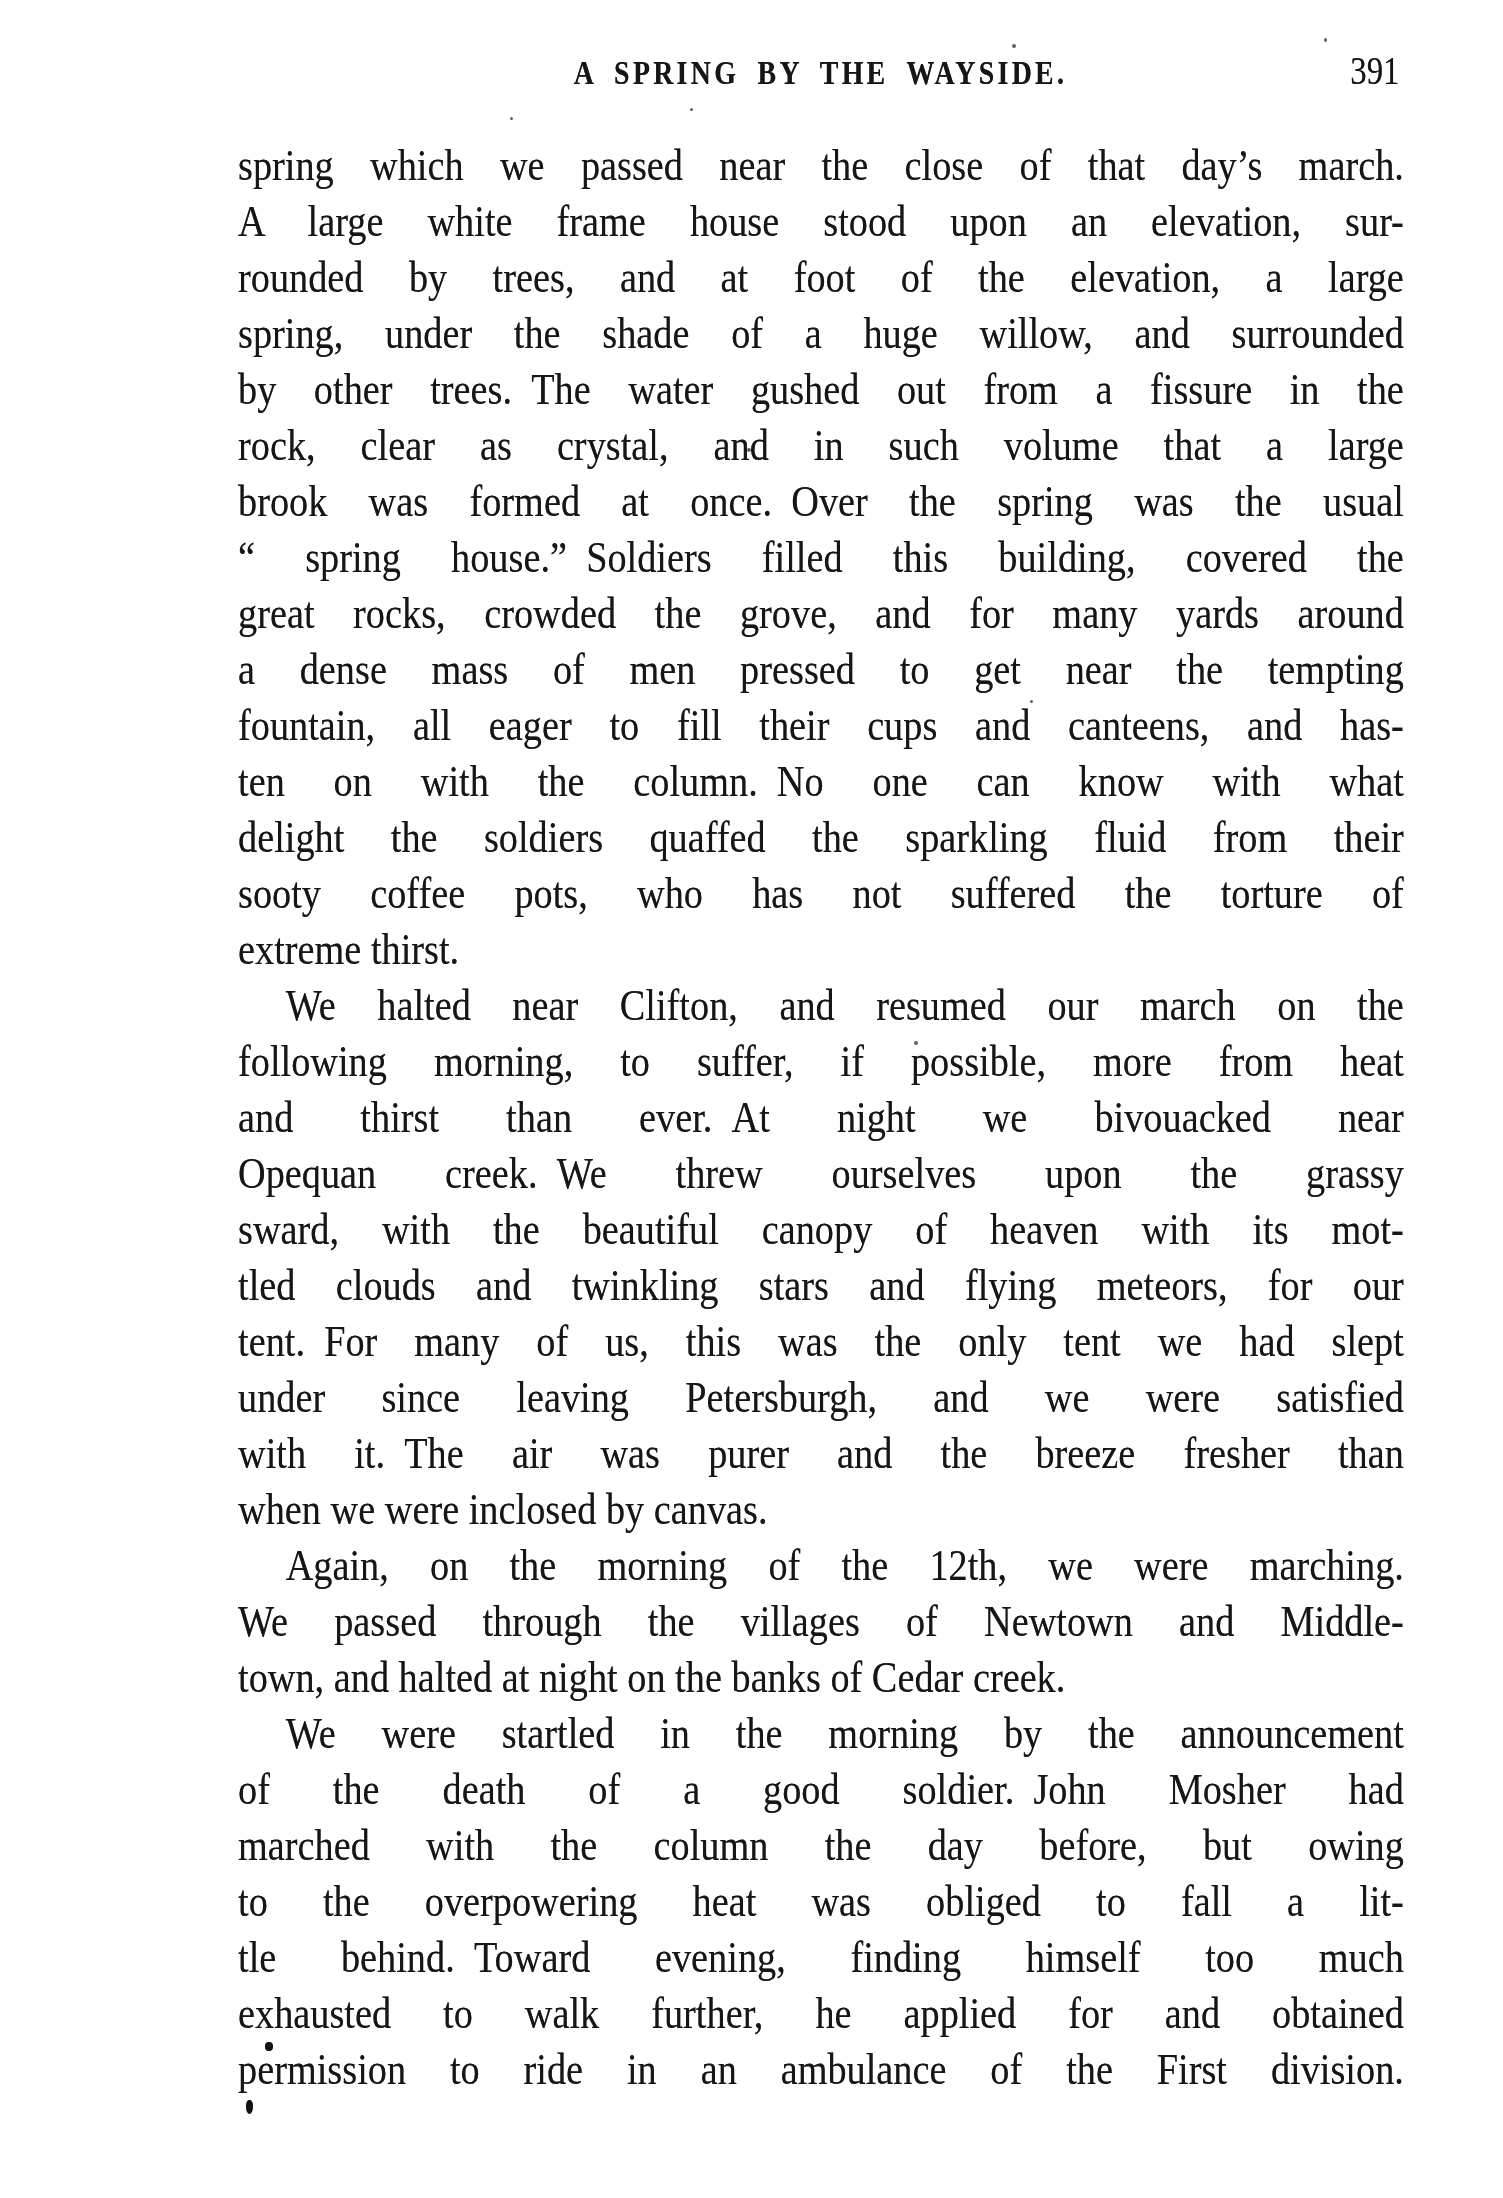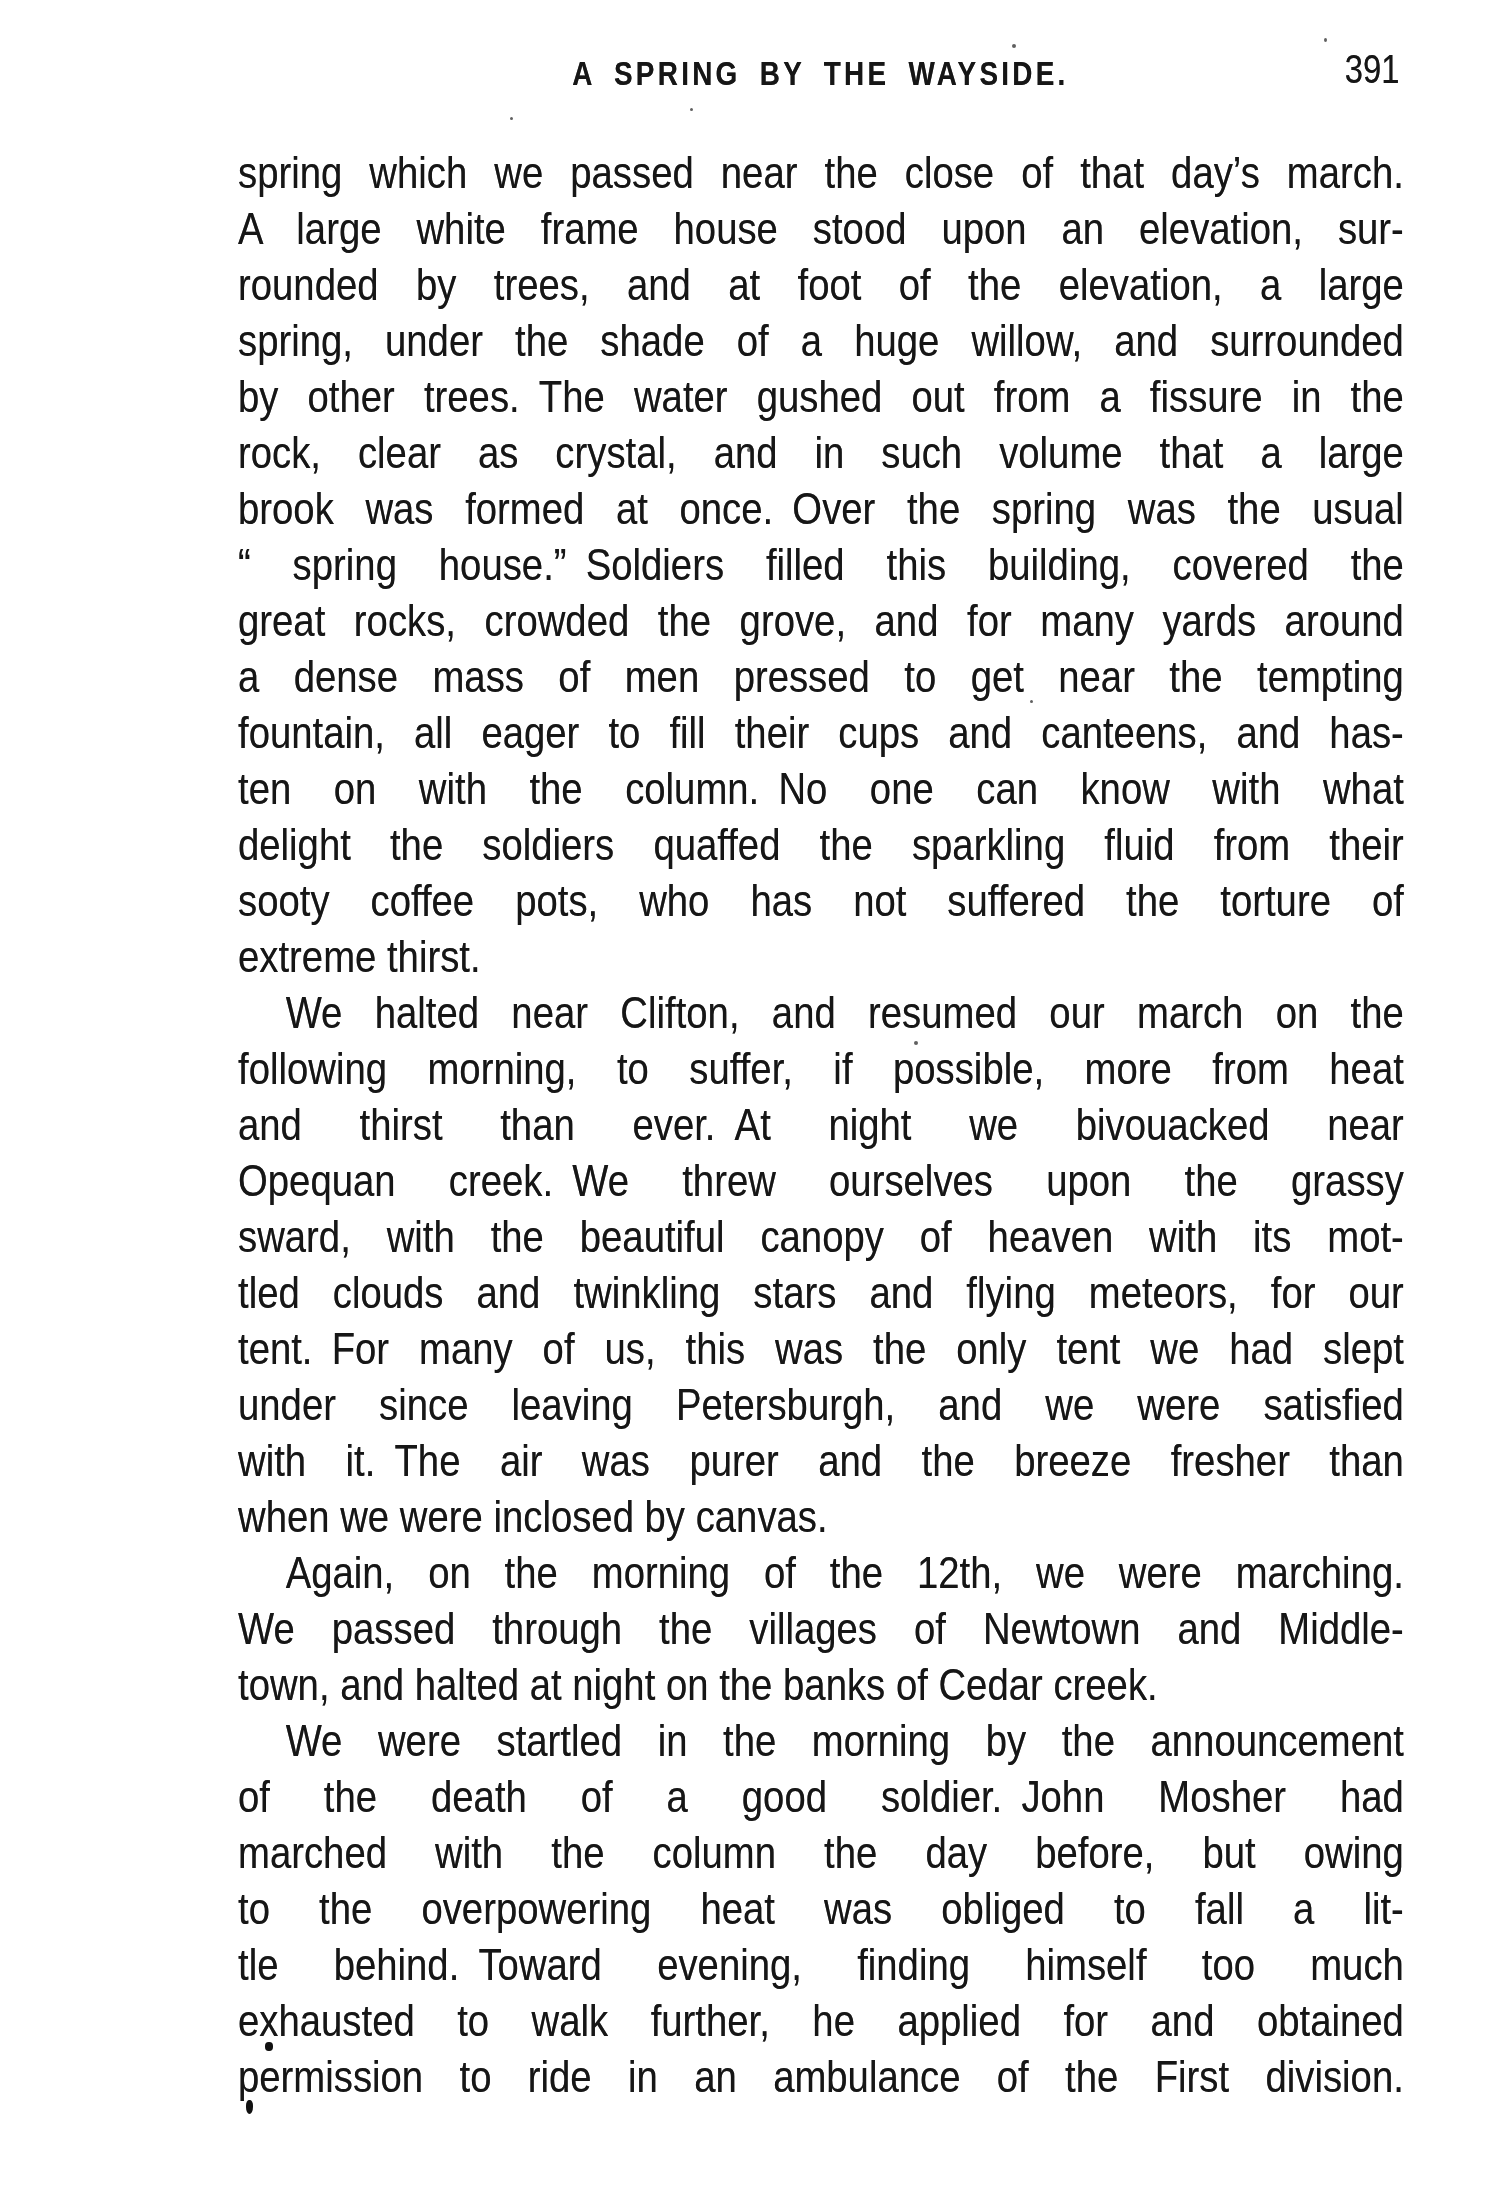--- a/index.html
+++ b/index.html
@@ -2,21 +2,21 @@
 <html><head>
 <meta charset="utf-8">
 <style>
   html, body { margin: 0; padding: 0; background: #e8e8e8; }
   .page {
     position: relative;
     width: 1503px;
     height: 2198px;
     background: #ffffff;
     overflow: hidden;
-    font-family: Liberation Sans, sans-serif;
+    font-family: Liberation Serif, serif;
     color: #161616;
   }
   
   .header-row { position: absolute; top: 44px; left: 238px; width: 1165px; height: 60px; }
   .running-title {
     position: absolute; top: 10px; left: 0; width: 100%;
     text-align: center;
     font-size: 34px; font-weight: 700;
     letter-spacing: 4px; word-spacing: 10px;
     transform: scaleX(0.82); transform-origin: 50% 50%;
@@ -24,21 +24,21 @@
     text-shadow: 0 0 0.5px rgba(0,0,0,0.6);
   }
   .page-number {
     position: absolute; top: 2px; right: 4px;
     font-size: 41px; font-weight: 400;
     transform: scaleX(0.8); transform-origin: 100% 50%;
     text-shadow: 0 0 0.5px rgba(0,0,0,0.6);
   }
   
   .page-body {
-    position: absolute; top: 137px; left: 238px; width: 1165px; margin-top: 8px;
+    position: absolute; top: 137px; left: 238px; width: 1165px;
   }
   .line {
     width: 1370px;               
     transform: scaleX(0.851);    
     transform-origin: 0 0;
     height: 56px; line-height: 56px;
     font-size: 45px;
     overflow: hidden;
     text-align: justify;
     text-align-last: justify;

